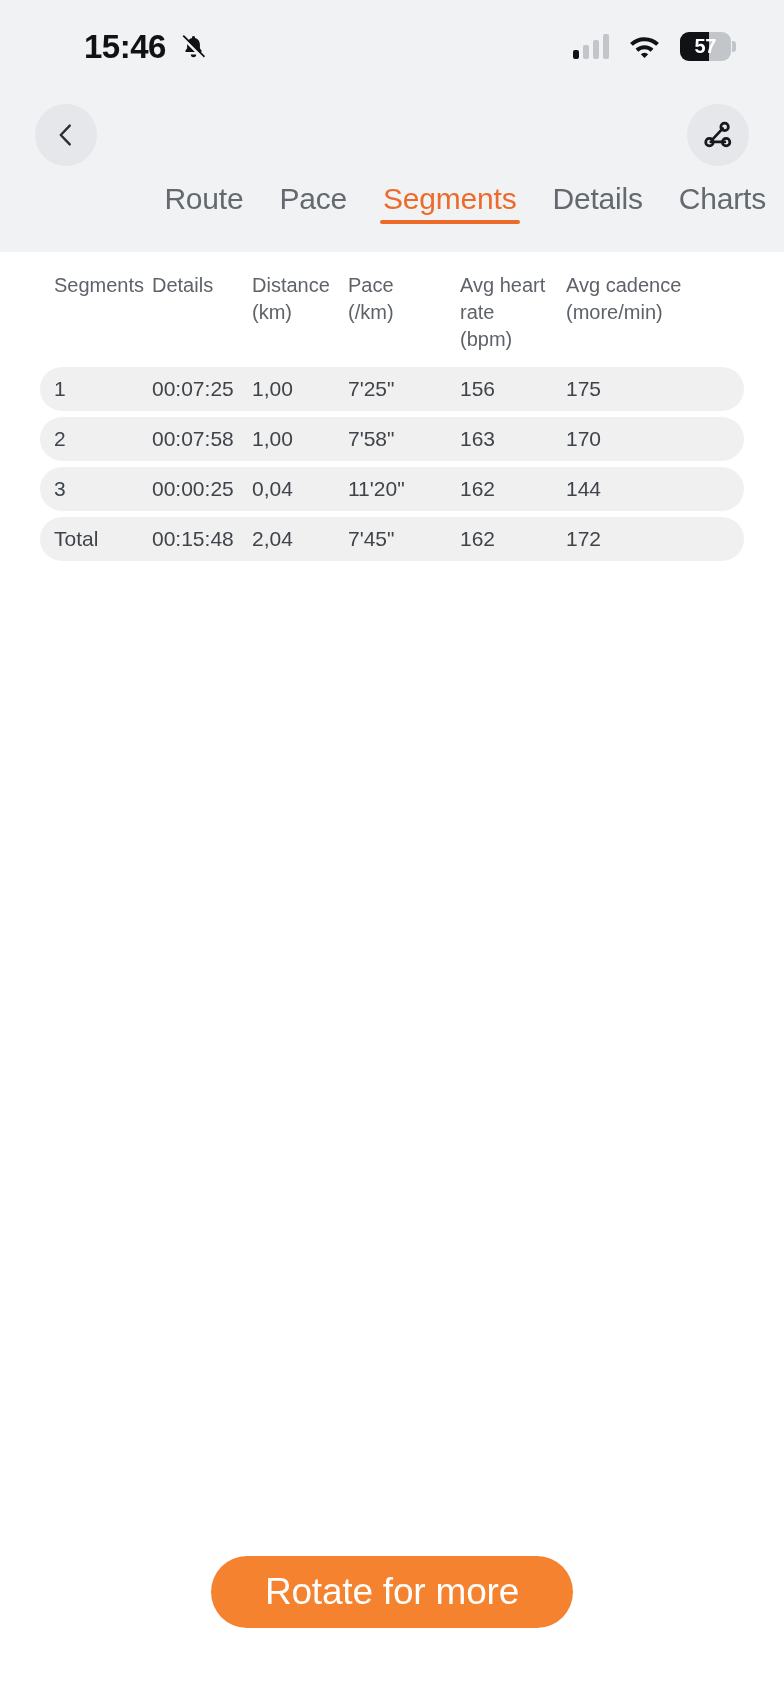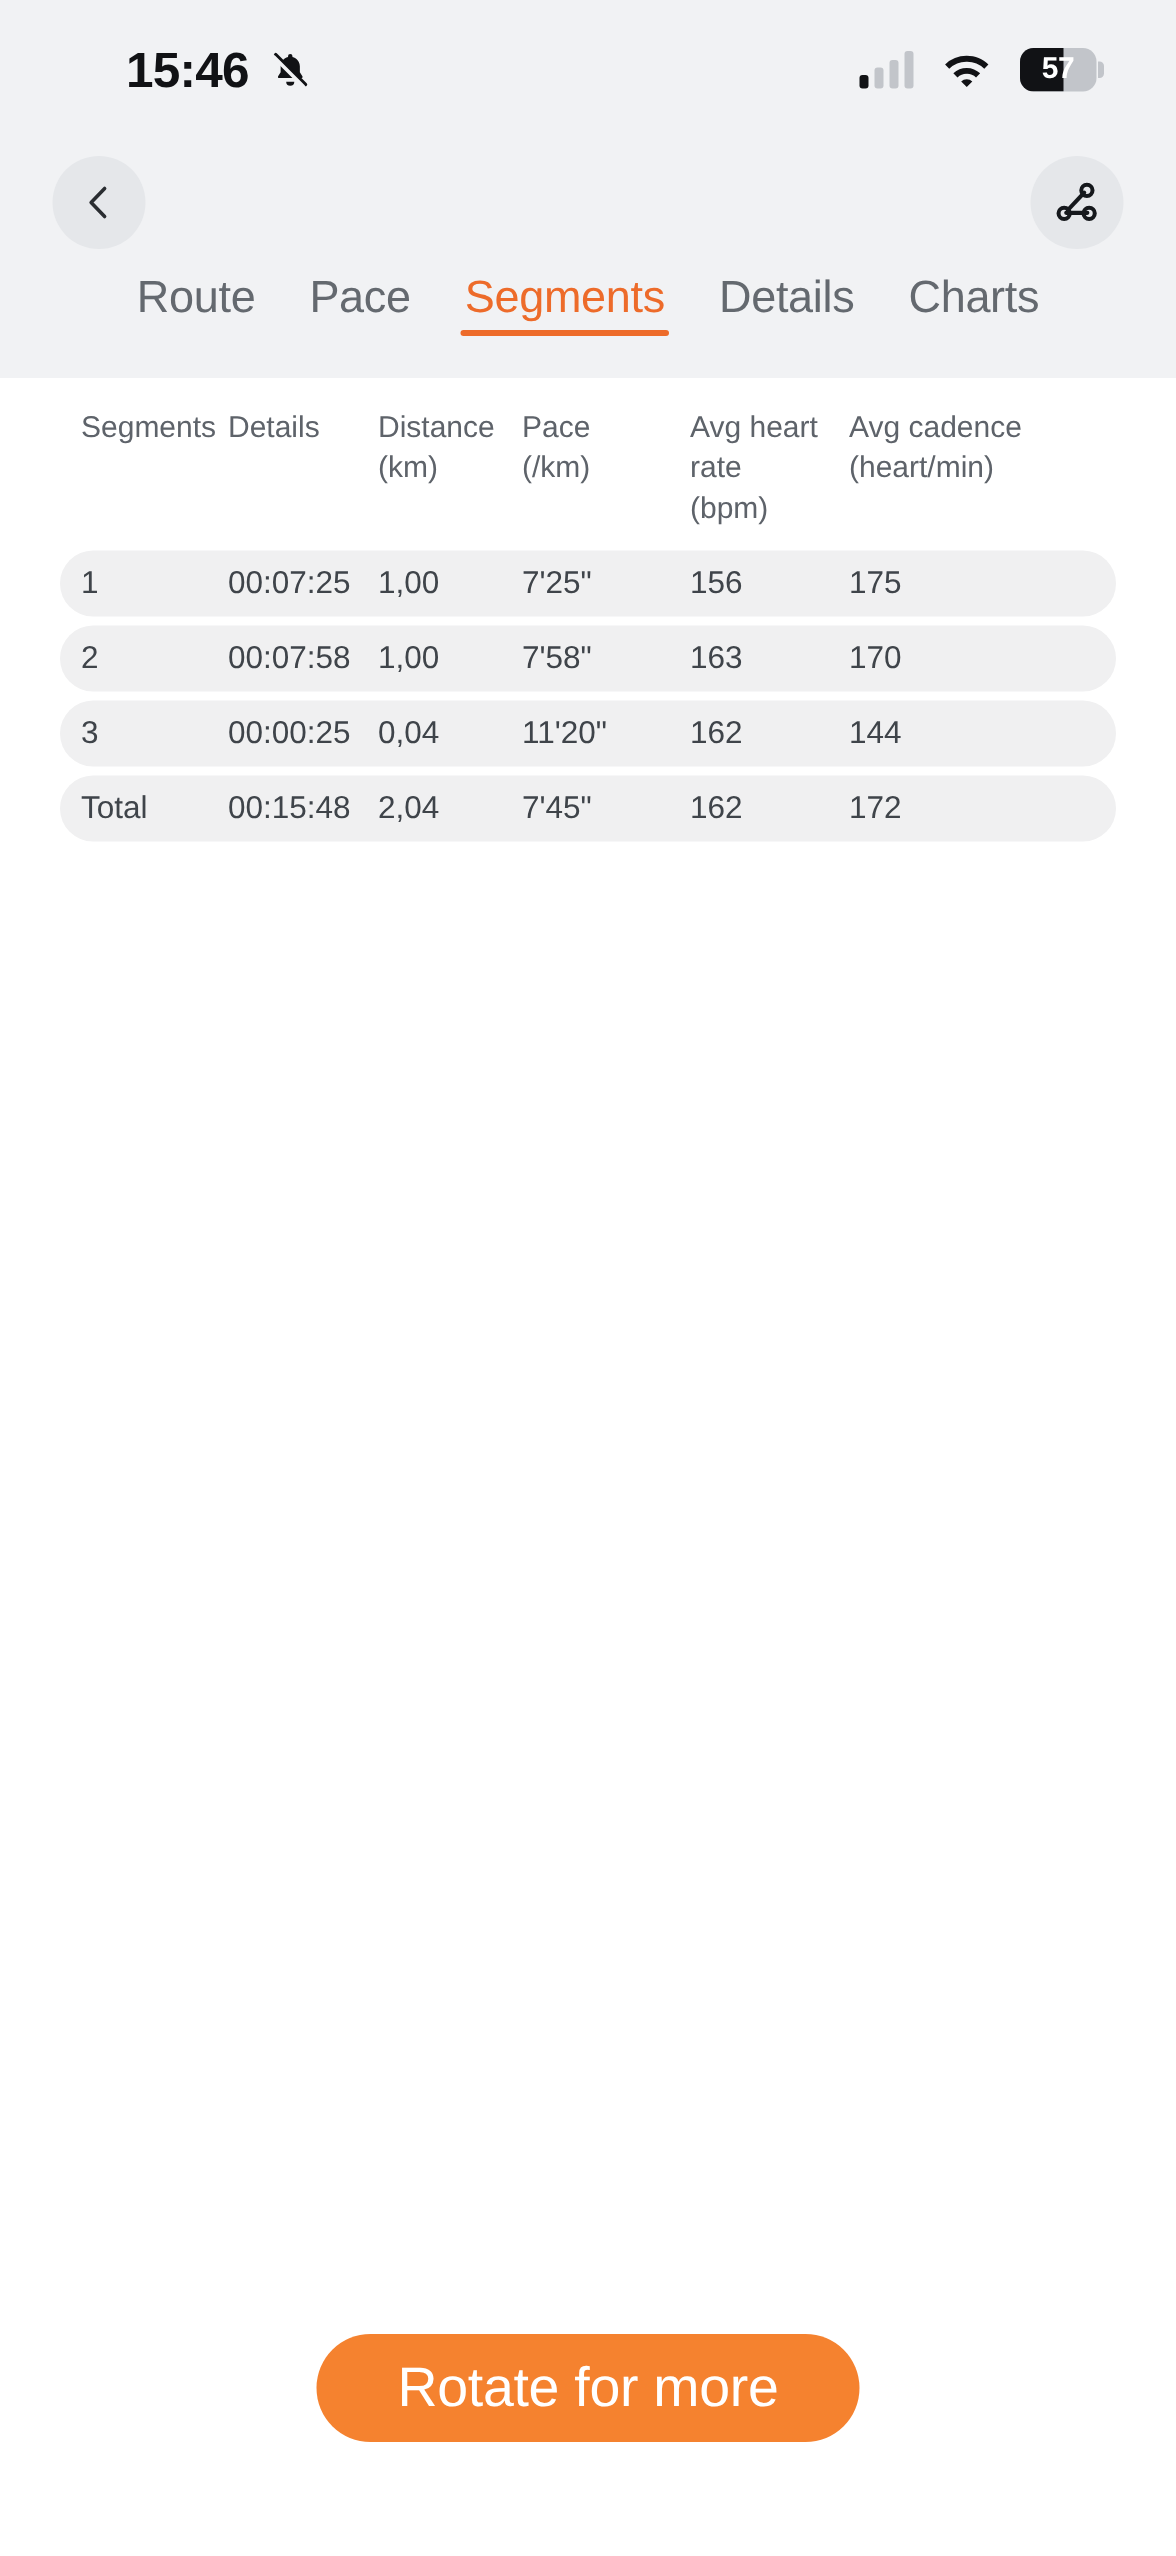--- a/index.html
+++ b/index.html
@@ -85,21 +85,21 @@
   .page-title {
     font-size:34px; font-weight:bold; color:#121418;
     margin-left:22px; letter-spacing:-0.3px;
     white-space:nowrap;
   }
   .header-spacer { flex:1 1 auto; }
 
   
   .tabs {
     height:74px;
-    display:flex; align-items:flex-start; justify-content:center;
+    display:flex; align-items:flex-start; justify-content:flex-end;
     gap:0;
     padding-top:4px;
   }
   .tab {
     position:relative;
     font-size:30px; color:#64696f;
     padding:0 18px 14px 18px;
     white-space:nowrap;
     letter-spacing:-0.2px;
   }
@@ -246,21 +246,21 @@
           <div>Pace</div>
           <div>(/km)</div>
         </div>
         <div class="th c4">
           <div>Avg heart</div>
           <div>rate</div>
           <div>(bpm)</div>
         </div>
         <div class="th c5">
           <div>Avg cadence</div>
-          <div>(heart/min)</div>
+          <div>(more/min)</div>
         </div>
       </div>
 
       <div class="row">
         <div class="td c0">1</div>
         <div class="td c1 num">00:07:25</div>
         <div class="td c2 num">1,00</div>
         <div class="td c3 num">7'25"</div>
         <div class="td c4 num">156</div>
         <div class="td c5 num">175</div>

